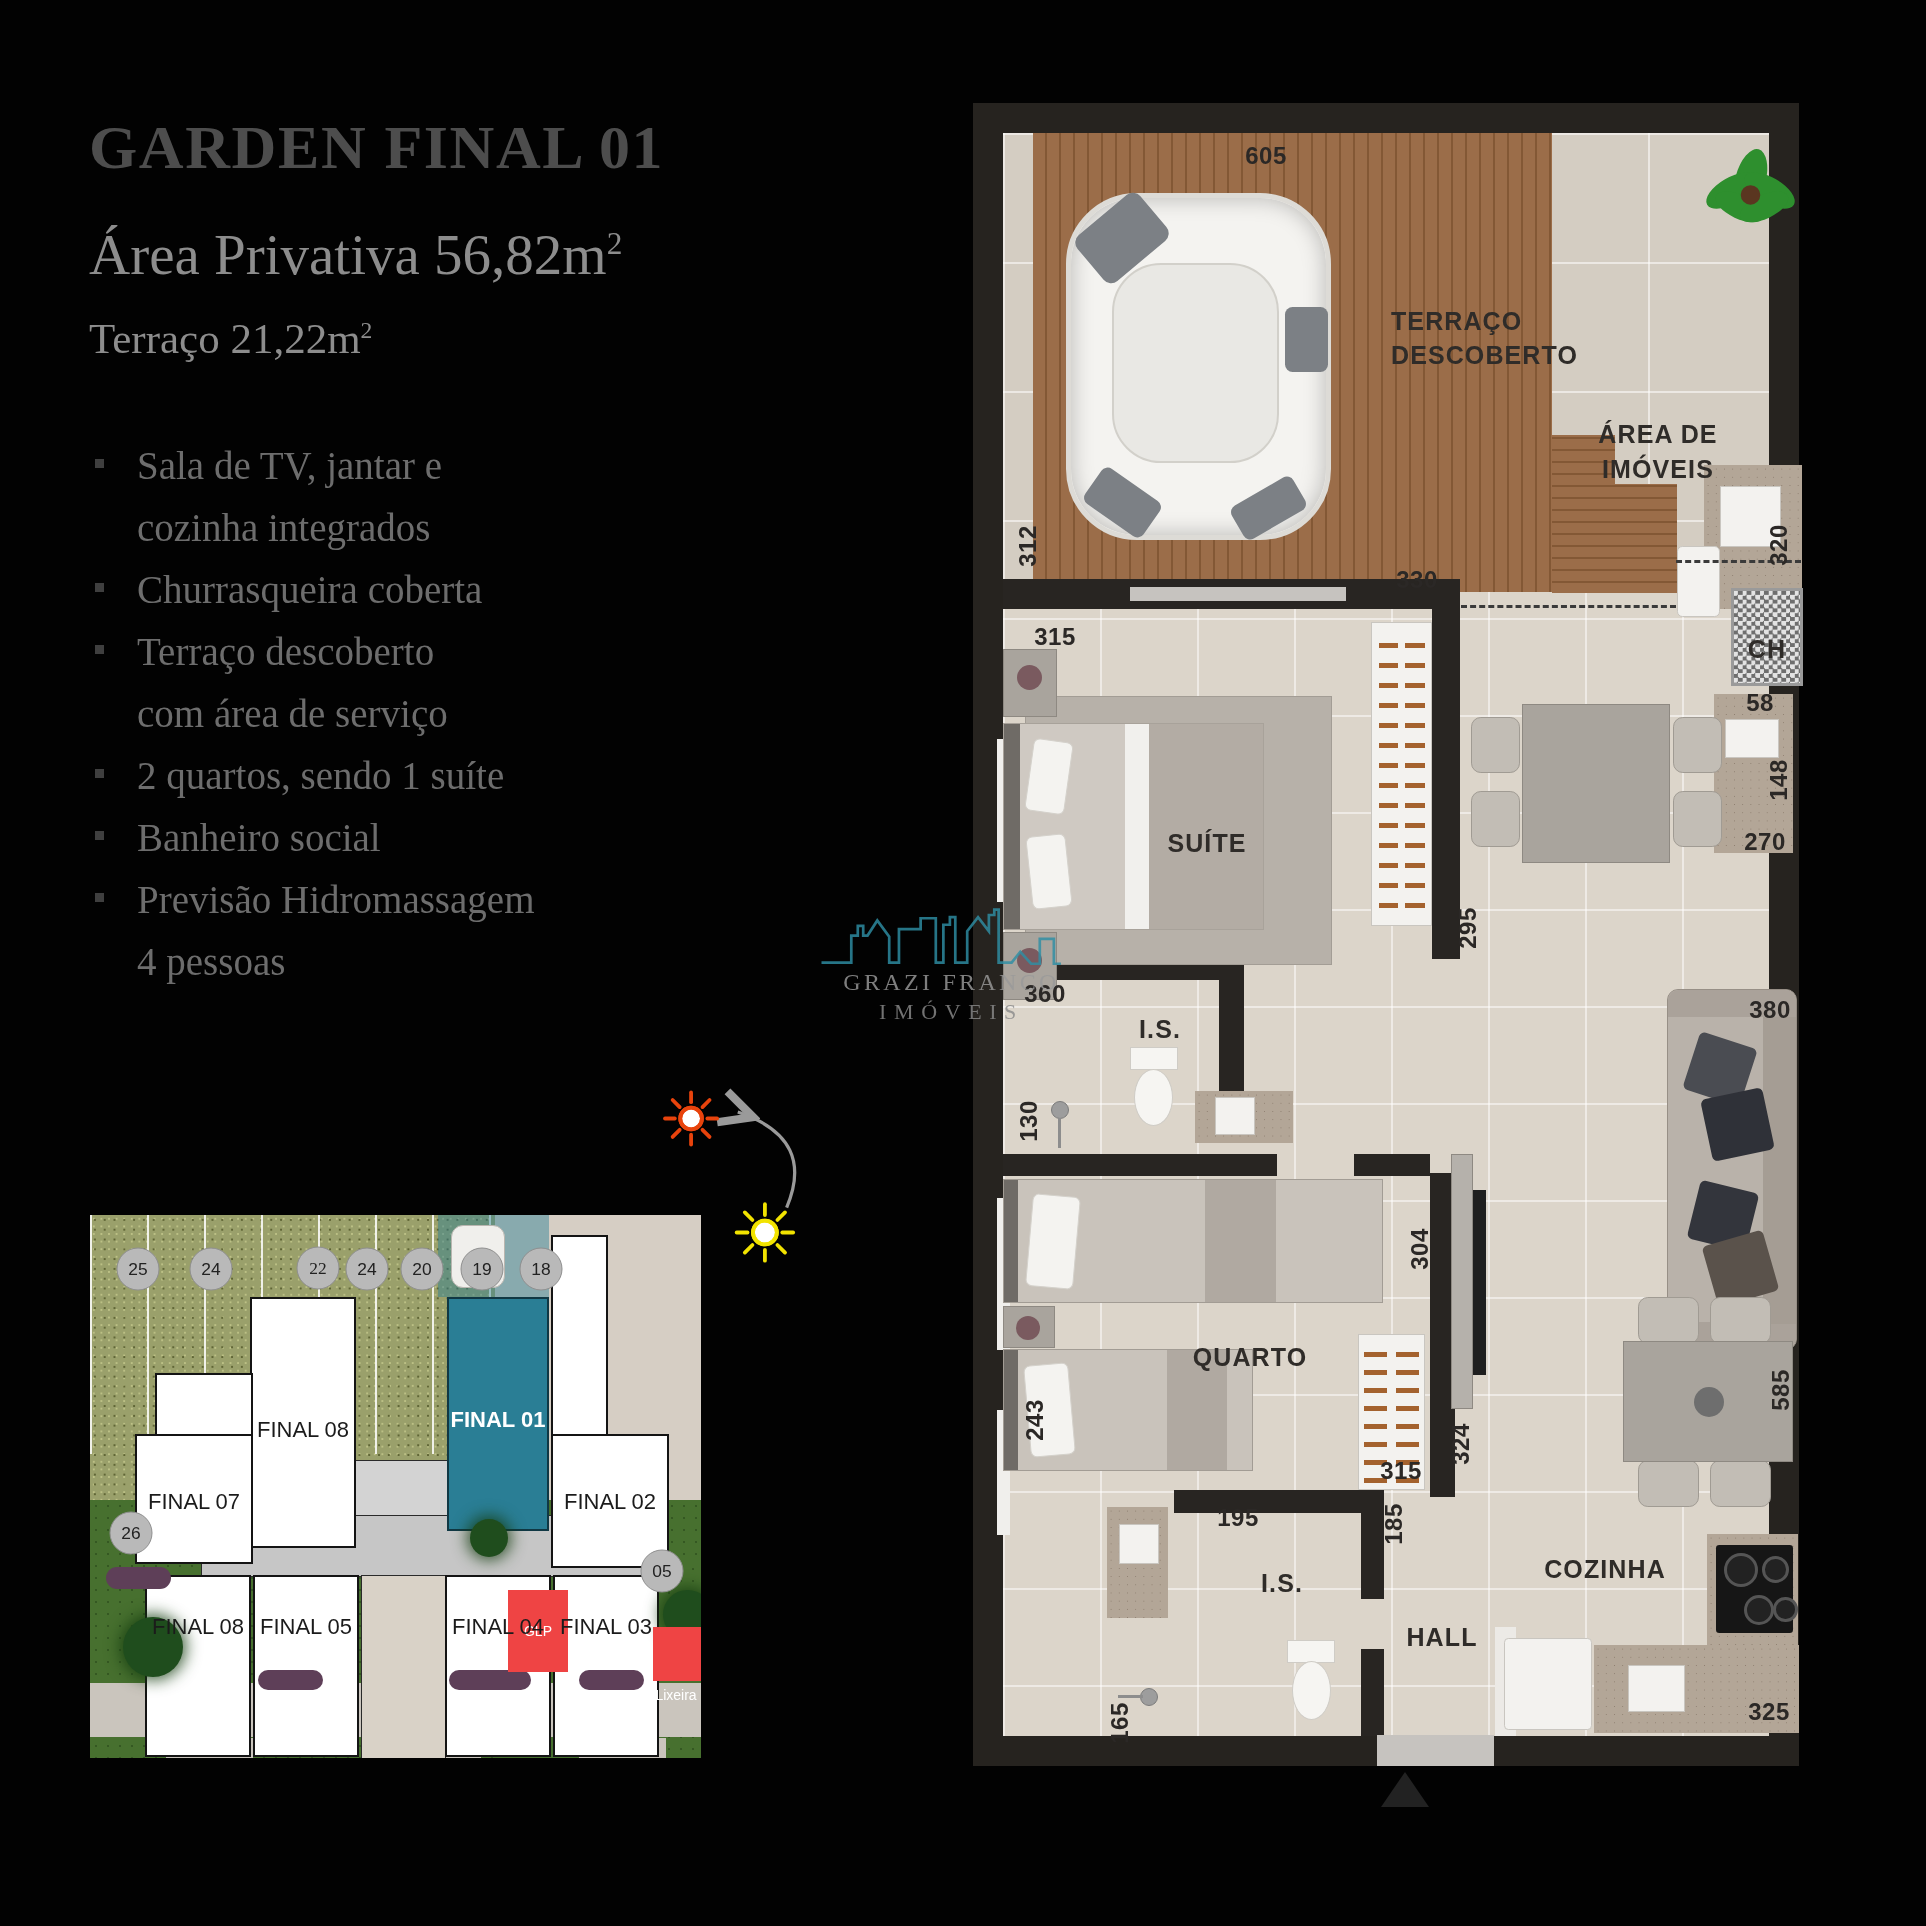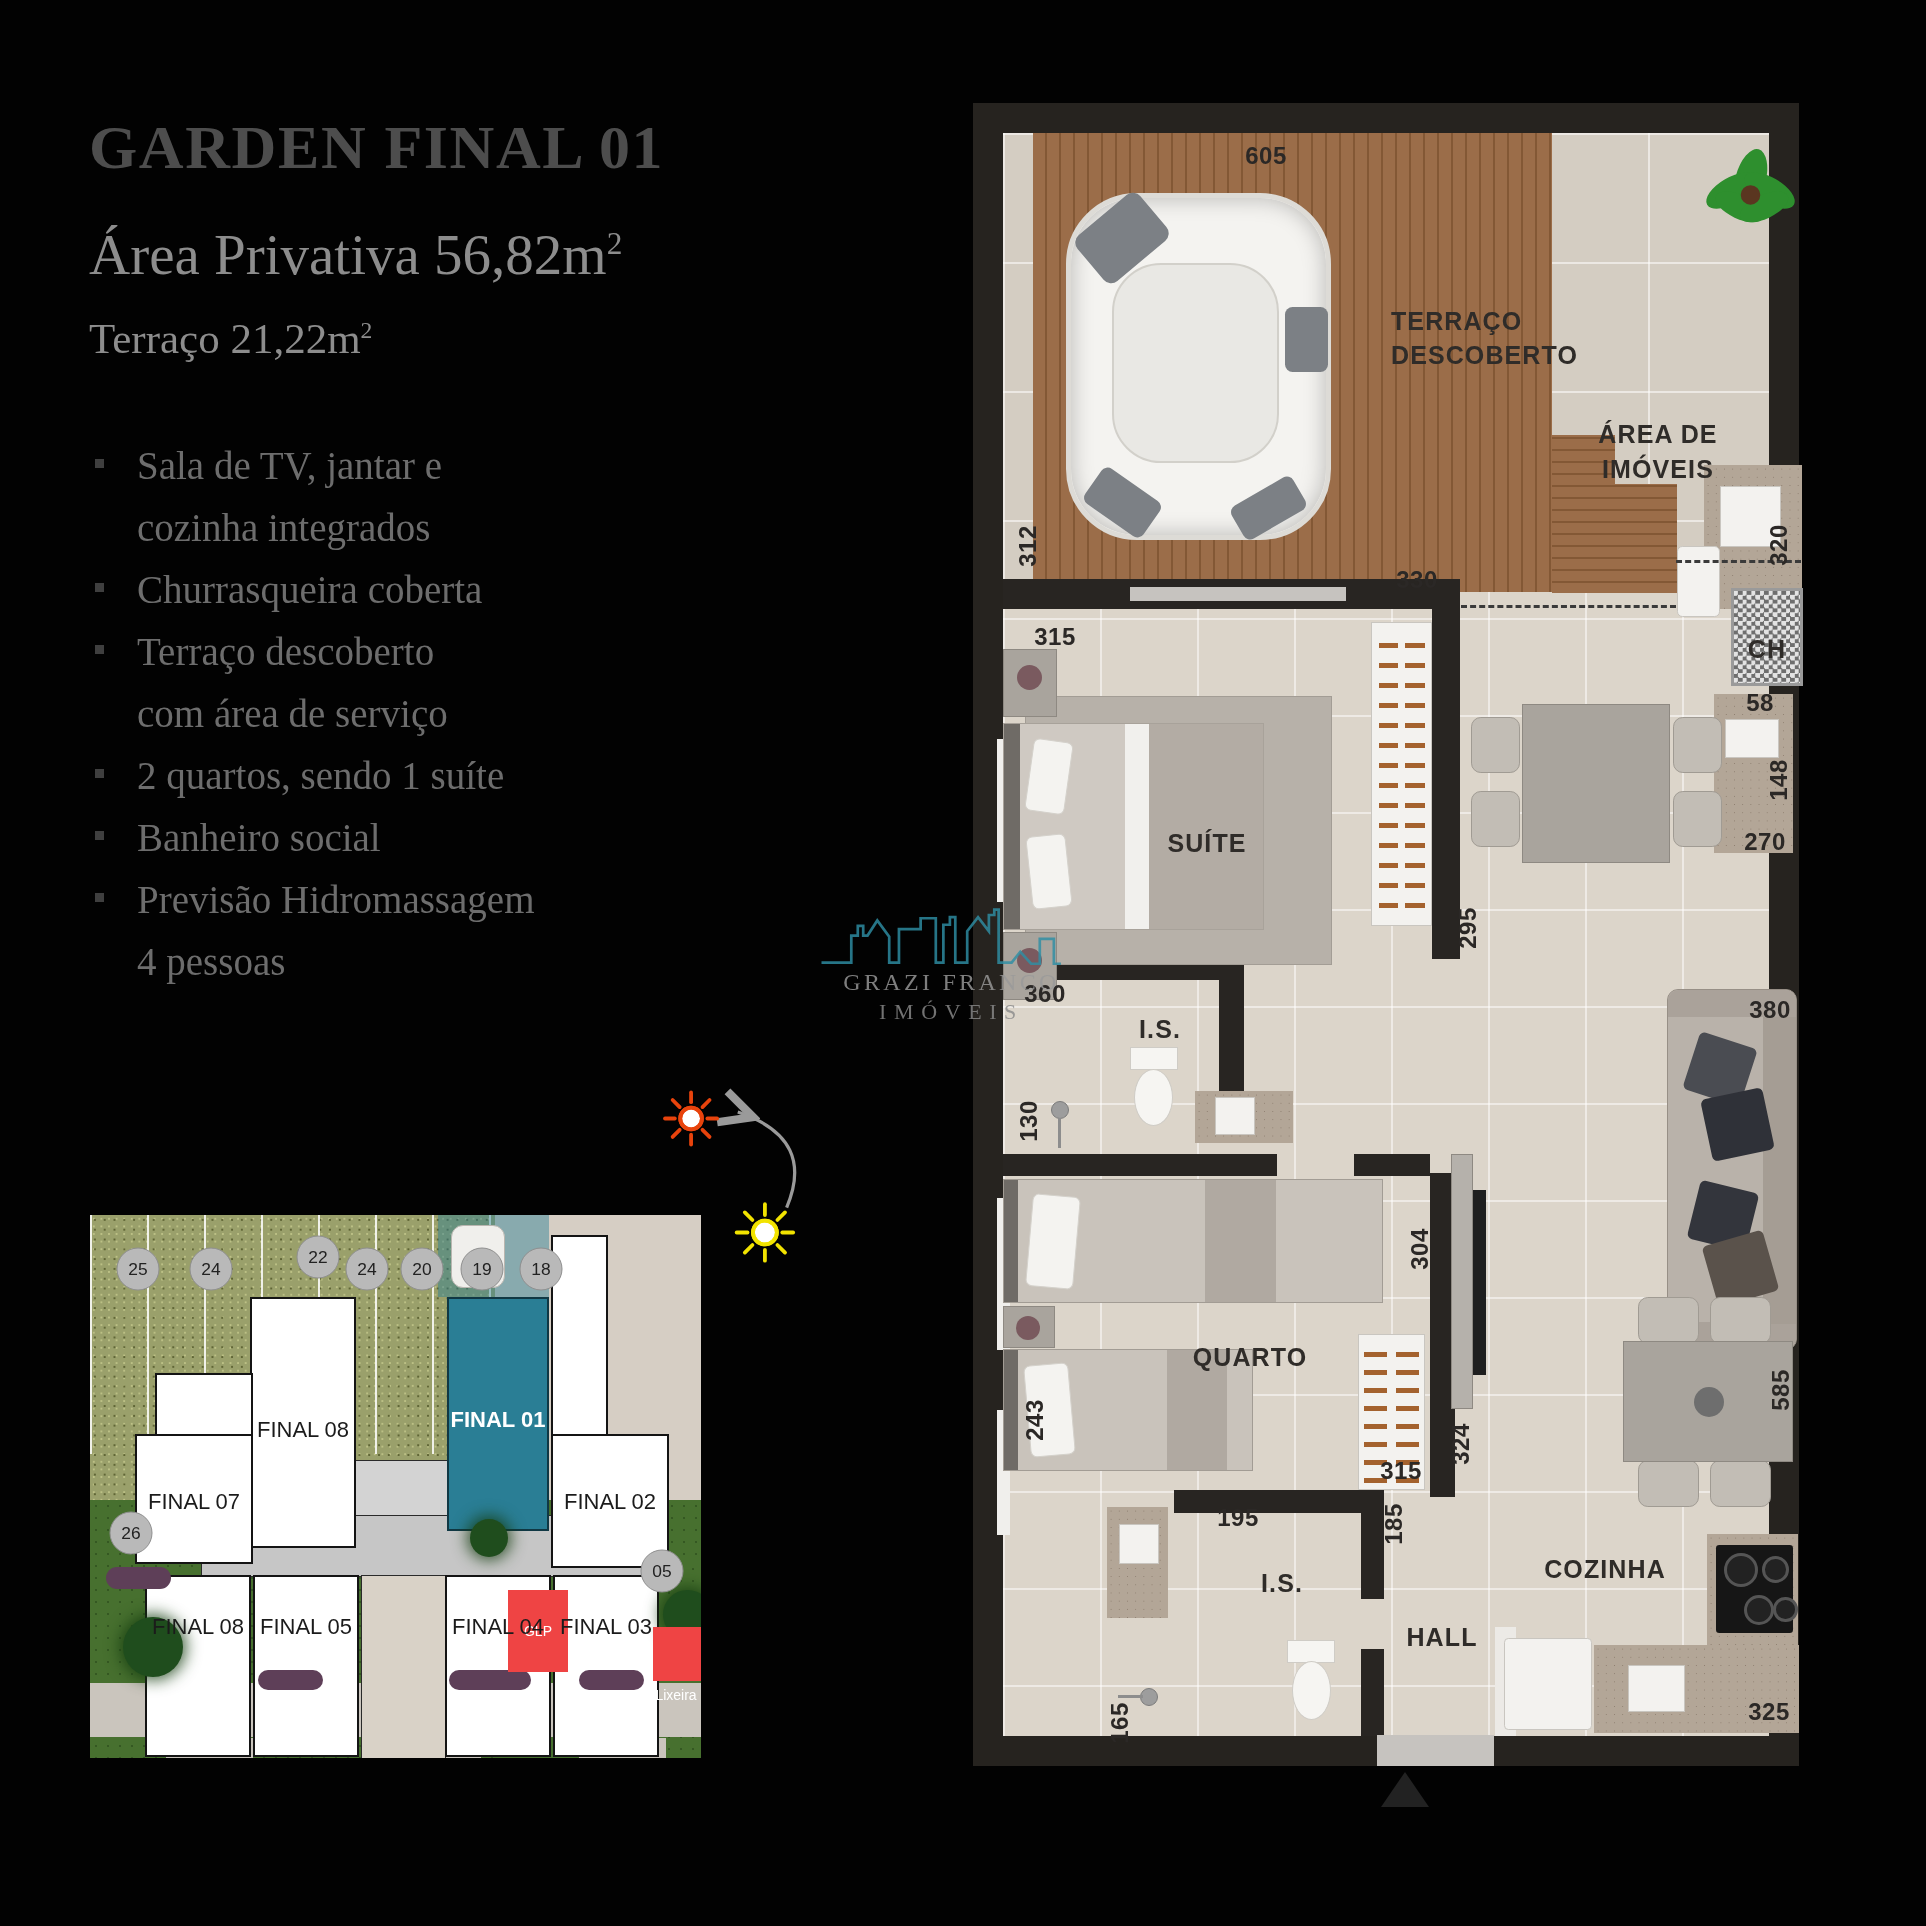--- a/index.html
+++ b/index.html
@@ -200,21 +200,21 @@
         <div class="sm-label" style="left: 213px; top: 215px;">FINAL 08</div>
         <div class="sm-label hl" style="left: 408px; top: 205px;">FINAL 01</div>
         <div class="sm-label" style="left: 104px; top: 287px;">FINAL 07</div>
         <div class="sm-label" style="left: 520px; top: 287px;">FINAL 02</div>
         <div class="sm-label" style="left: 108px; top: 412px;">FINAL 08</div>
         <div class="sm-label" style="left: 216px; top: 412px;">FINAL 05</div>
         <div class="sm-label" style="left: 408px; top: 412px;">FINAL 04</div>
         <div class="sm-label" style="left: 516px; top: 412px;">FINAL 03</div>
         <div class="pcircle" style="left: 48px; top: 54px;">25</div>
         <div class="pcircle" style="left: 121px; top: 54px;">24</div>
-        <div class="pcircle" style="left: 228px; top: 42px;">22</div>
+        <div class="pcircle" style="left: 228px; top: 53px; font-family: Liberation Serif, serif;">22</div>
         <div class="pcircle" style="left: 277px; top: 54px;">24</div>
         <div class="pcircle" style="left: 332px; top: 54px;">20</div>
         <div class="pcircle" style="left: 392px; top: 54px;">19</div>
         <div class="pcircle" style="left: 451px; top: 54px;">18</div>
         <div class="pcircle" style="left: 41px; top: 318px;">26</div>
         <div class="pcircle" style="left: 572px; top: 356px;">05</div>
       </div>
   </div>
 
   <div class="plan" id="plan">

